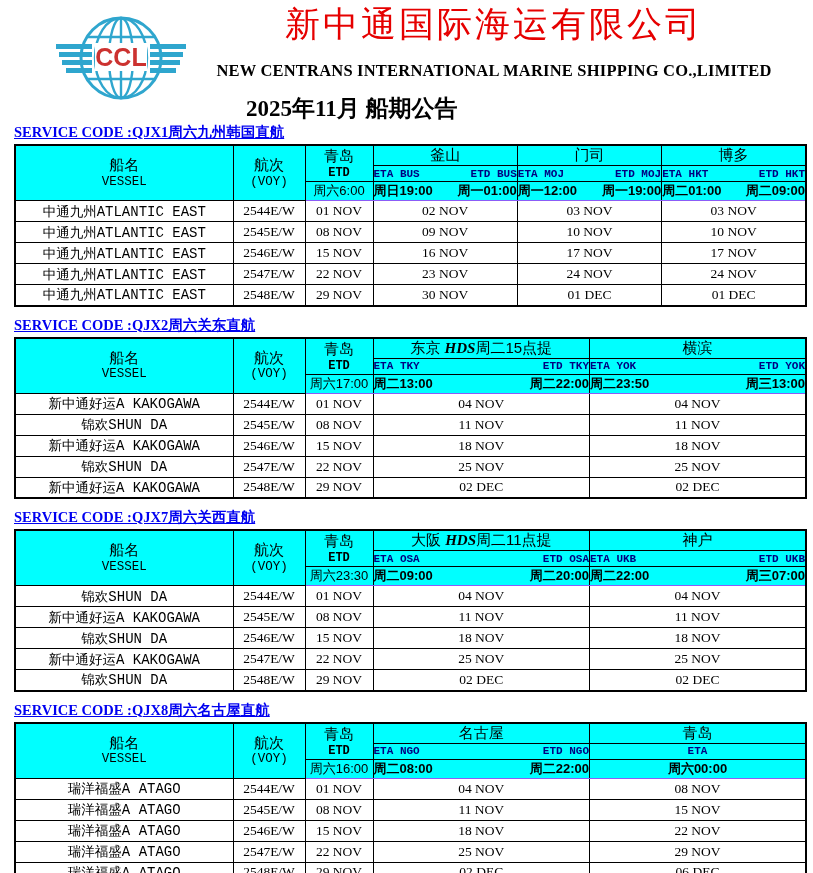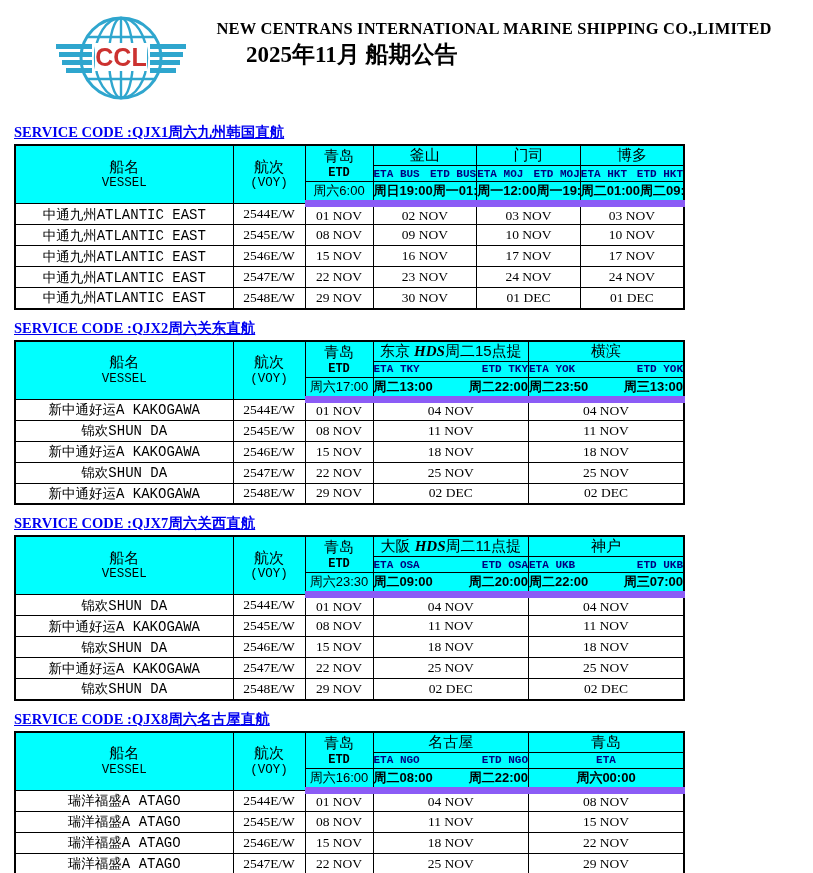--- a/index.html
+++ b/index.html
@@ -2,27 +2,27 @@
 <html><head>
 <meta charset="utf-8">
 <style>
 html,body{margin:0;padding:0;width:813px;height:873px;background:#fff;overflow:hidden}
 body{font-family:"Liberation Sans",sans-serif;color:#000}
 .top{position:relative;height:120px}
 .logo{position:absolute;left:54px;top:8px;width:134px;height:104px}
 .tblock{position:absolute;left:186px;top:4px;width:616px}
 .cn-title{font-family:"Liberation Serif",serif;font-size:35px;color:#e60000;text-align:center;letter-spacing:3px;line-height:1.2;font-weight:400}
 .en-title{font-family:"Liberation Serif",serif;font-size:16.5px;font-weight:bold;text-align:center;margin-top:15px;letter-spacing:.2px}
-.date-title{font-family:"Liberation Serif",serif;font-size:23px;font-weight:bold;padding-left:60px;margin-top:0}
+.date-title{font-family:"Liberation Serif",serif;font-size:23px;font-weight:bold;padding-left:60px;margin-top:12px}
 .svc{margin:9px 0 2px 14px;font-family:"Liberation Serif",serif;font-size:14.5px;font-weight:bold;color:#0000f0;text-decoration:underline}
 .svc.first{margin-top:3px}
-table.sched{border-collapse:collapse;table-layout:fixed;width:671px;margin-left:14px;border:2px solid #000}
+table.sched{border-collapse:collapse;table-layout:fixed;width:793px;margin-left:14px;border:2px solid #000}
 .sched th,.sched td{border:1px solid #000;padding:0;text-align:center;vertical-align:middle;overflow:hidden;white-space:nowrap}
 .sched thead th{background:#00ffff;font-weight:normal}
-.sched thead tr.r3 th{border-bottom:7px solid #8b5cf6}
+.sched thead tr.r3 th{border-bottom:1px solid #8b5cf6}
 .r1{height:19px}.r2{height:16px}.r3{height:19px}
 .sched tbody tr{height:21px}
 .hcn{font-size:15px;line-height:1.25}
 .hsub{font-family:"Liberation Mono",monospace;font-size:12.5px;line-height:1.2}
 .pn{font-size:15px}
 .pn i{font-family:"Liberation Serif",serif;font-weight:bold}
 .flex{display:flex;justify-content:space-between;align-items:center}
 .flex.one{justify-content:center}
 .lbl span{font-family:"Liberation Mono",monospace;font-weight:bold;font-size:11px;color:#000080}
 .tm span{font-weight:bold;font-size:13px}
@@ -52,20 +52,21 @@
       <rect x="12" y="60" width="26" height="5"></rect>
       <rect x="96" y="36" width="36" height="5"></rect>
       <rect x="96" y="44" width="33" height="5"></rect>
       <rect x="96" y="52" width="30" height="5"></rect>
       <rect x="96" y="60" width="26" height="5"></rect>
     </g>
     <rect x="41" y="35" width="52" height="28" fill="#ffffff"></rect>
     <text x="67" y="58" text-anchor="middle" font-family="Liberation Sans, sans-serif" font-size="25" font-weight="bold" fill="#cc3230">CCL</text>
   </svg>
   <div class="tblock">
+    <div class="cn-title">新中通国际海运有限公司</div>
     <div class="en-title">NEW CENTRANS INTERNATIONAL MARINE SHIPPING CO.,LIMITED</div>
     <div class="date-title">2025年11月 船期公告</div>
   </div>
 </div>
 
 <div class="svc first">SERVICE CODE :QJX1周六九州韩国直航</div>
 <table class="sched">
   <colgroup>
       <col style="width:218px">
       <col style="width:72px">

